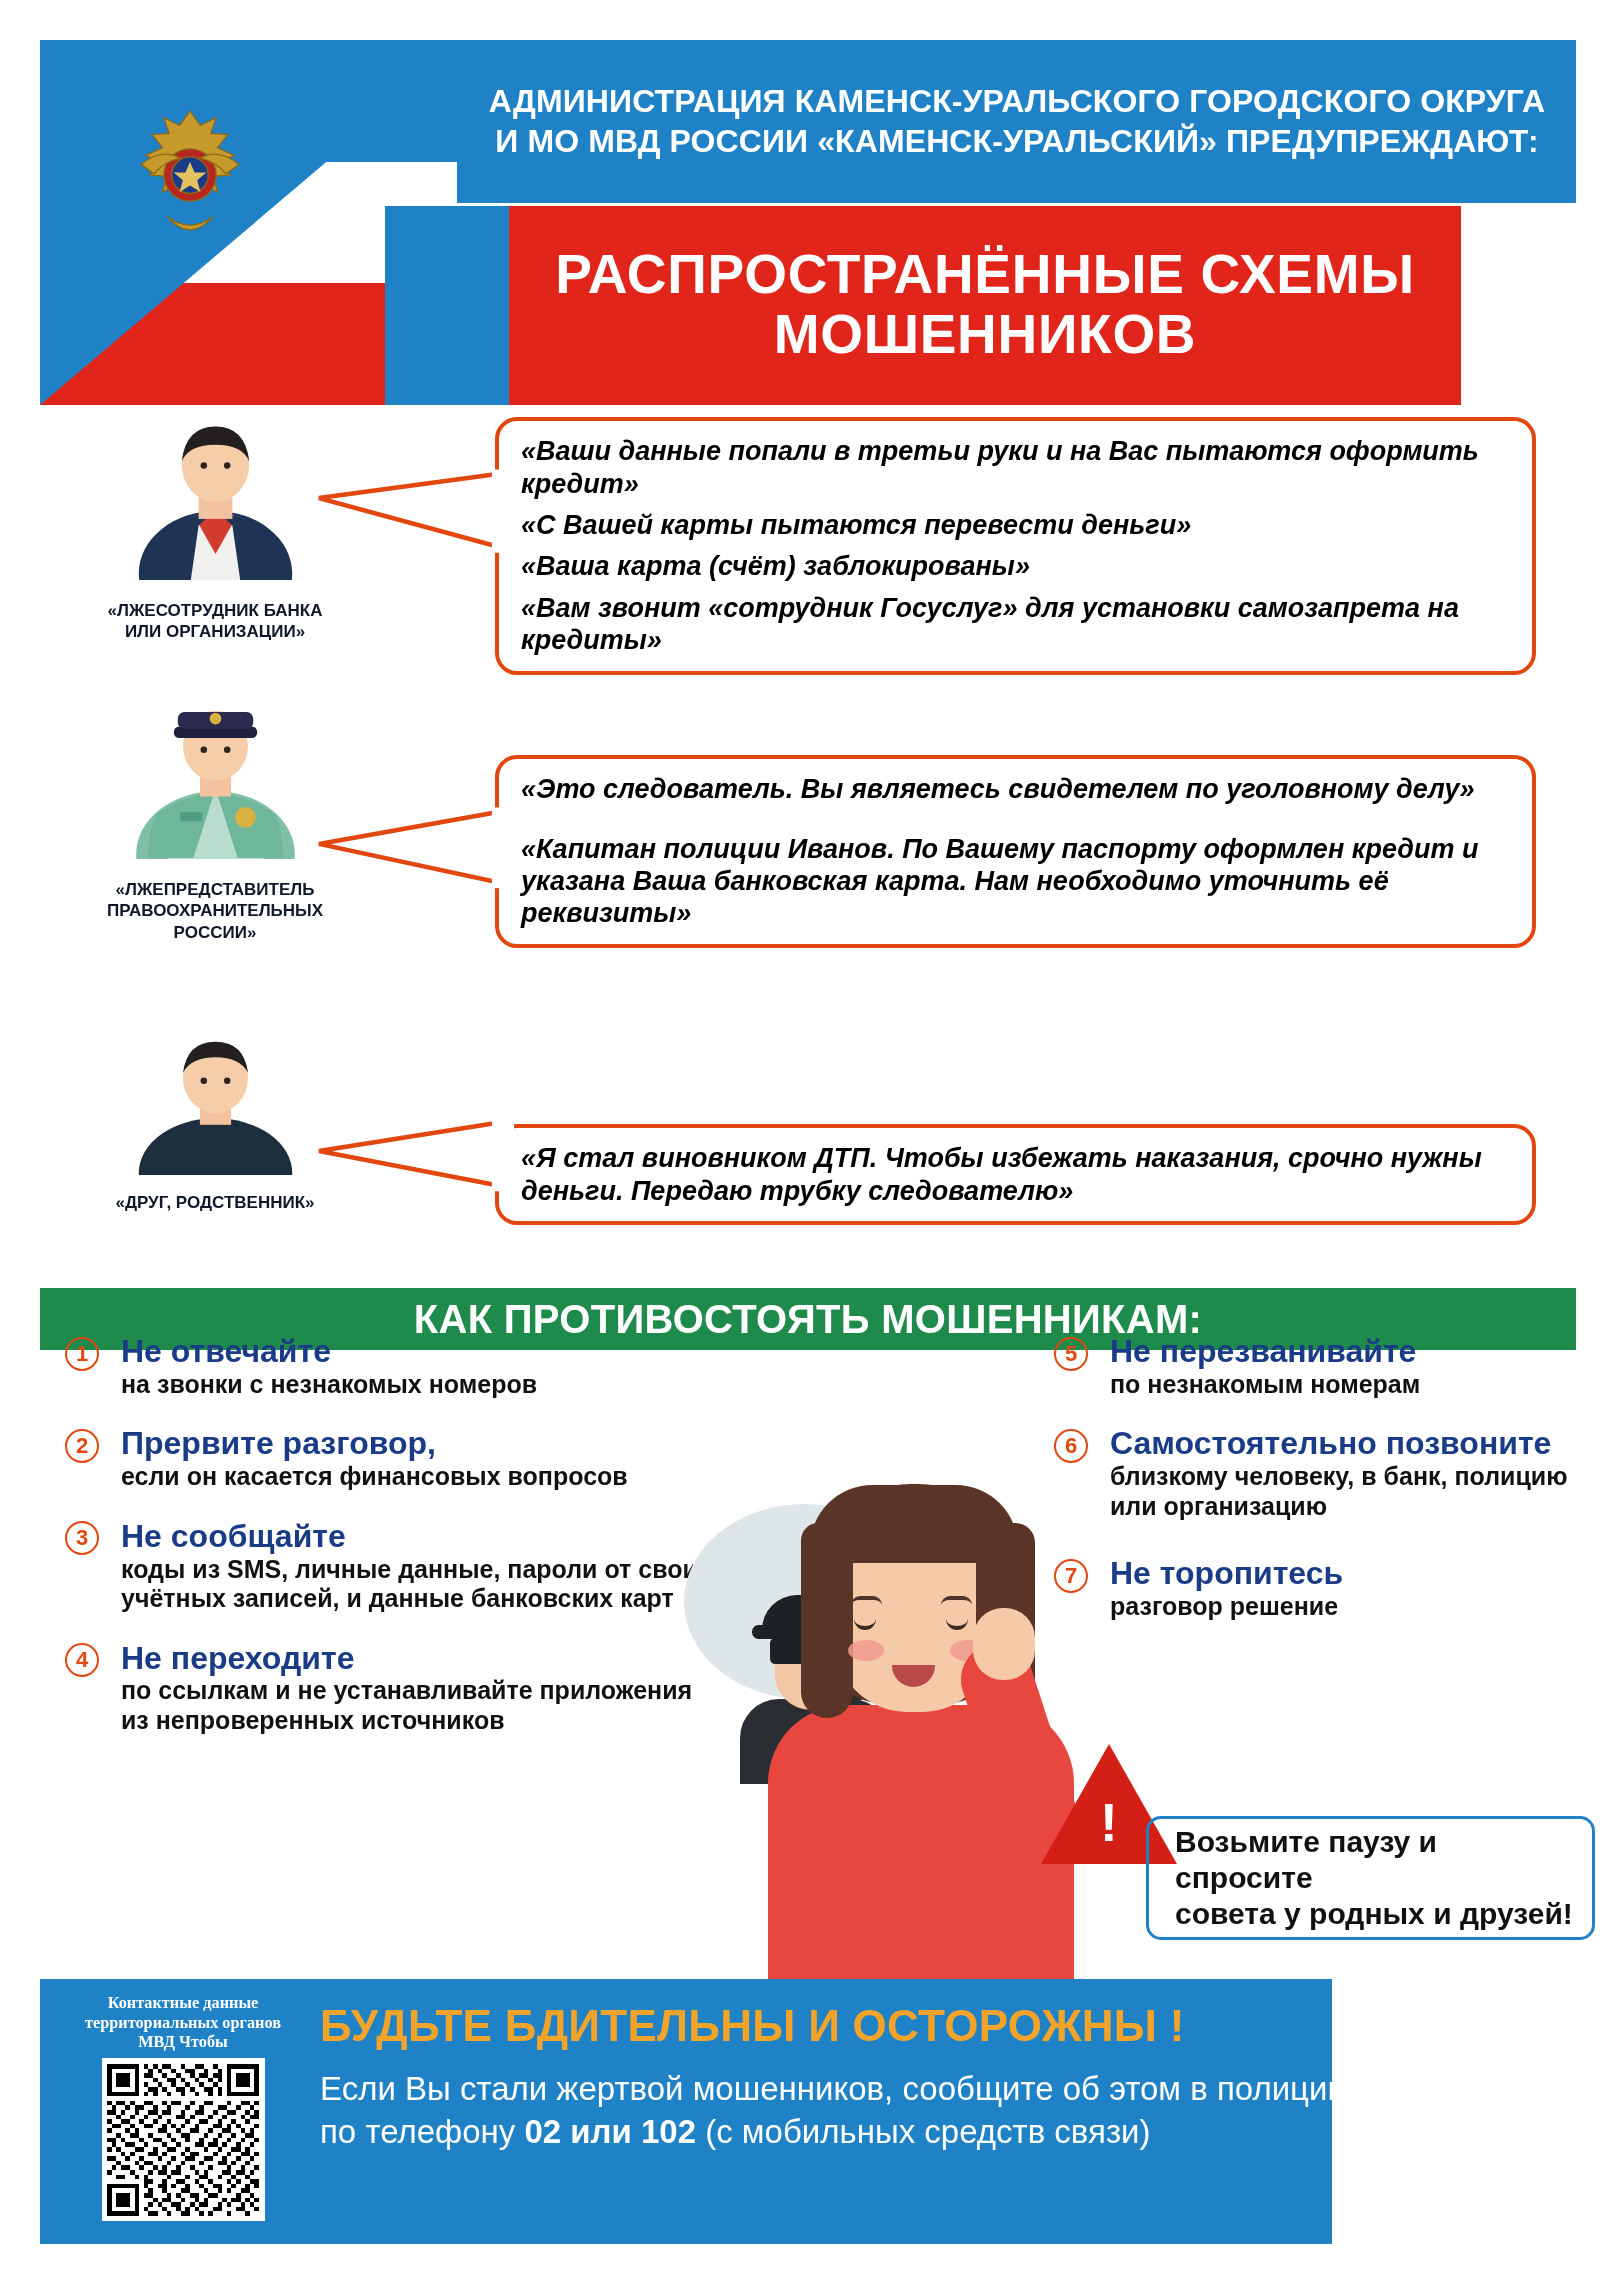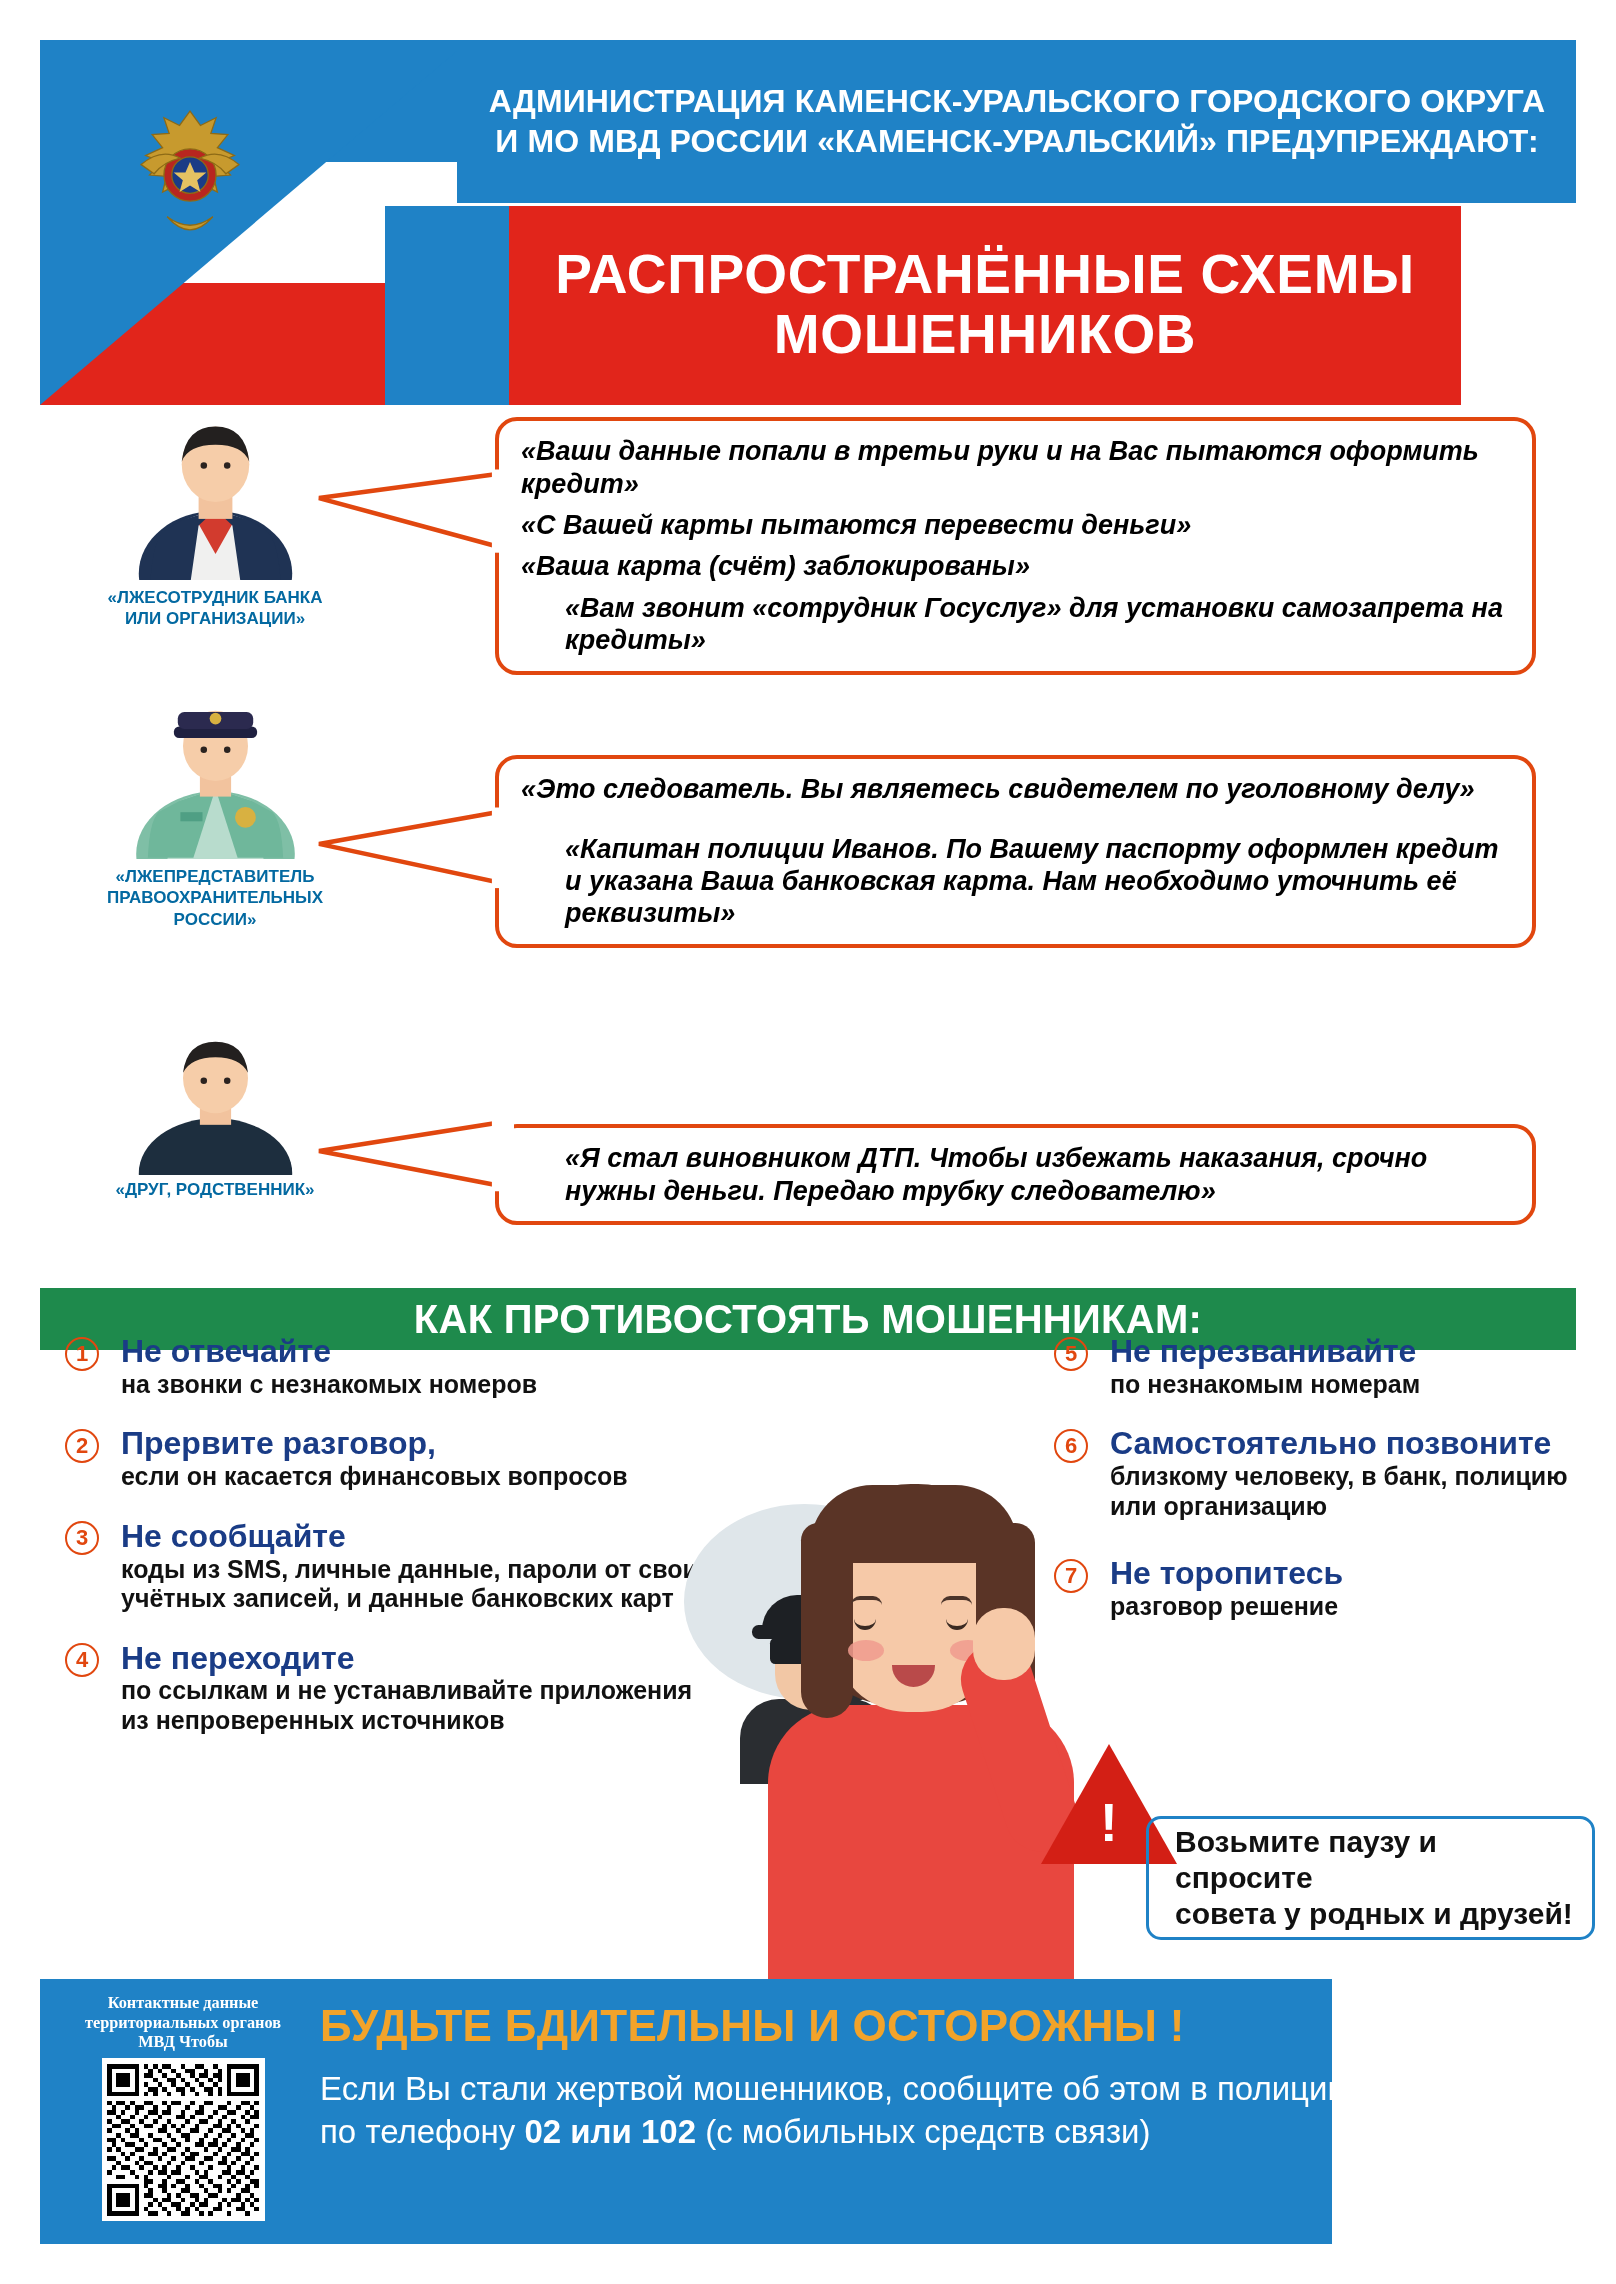--- a/index.html
+++ b/index.html
@@ -73,39 +73,39 @@
     position:absolute; left: 345px; top: 166px; width: 156px; height: 199px;
     background:#1f82c6;
     clip-path: polygon(0 0, 100% 0, 100% 100%, 0 100%);
   }
 
   
   .schemes { position:absolute; left:0; top: 404px; width: 1617px; height: 833px; }
 
   .person { position:absolute; width: 234px; text-align:center; }
   .person .art { position:relative; width: 195px; height: 169px; margin: 0 auto; }
-  .person .cap { font-size: 17px; font-weight: bold; line-height:1.25; color:#0369a1; margin-top: 7px; }
+  .person .cap { font-size: 17px; font-weight: bold; line-height:1.25; color:#0f172a; margin-top: 20px; }
 
   
   .bubble {
     position:absolute;
     border: 4.6px solid #e1470f;
     border-radius: 22px;
     background:#fff;
     padding: 14.3px 22px;
   }
   .bubble p {
     margin: 0 0 9px 0;
     font-size: 27px;
     font-style: italic;
     font-weight: bold;
     line-height: 1.20;
     color:#000;
   }
-  .bubble p:last-child { margin-bottom: 0; margin-left: 44px; }
+  .bubble p:last-child { margin-bottom: 0; }
 
   
   .greenbar {
     position:absolute; left: 40px; top: 1288px; width: 1536px; height: 62px;
     background:#1e8a4c; color:#fff;
     display:flex; align-items:center; justify-content:center;
   }
   .greenbar span { font-size: 40px; font-weight:bold; letter-spacing:0.3px;}
 
   

